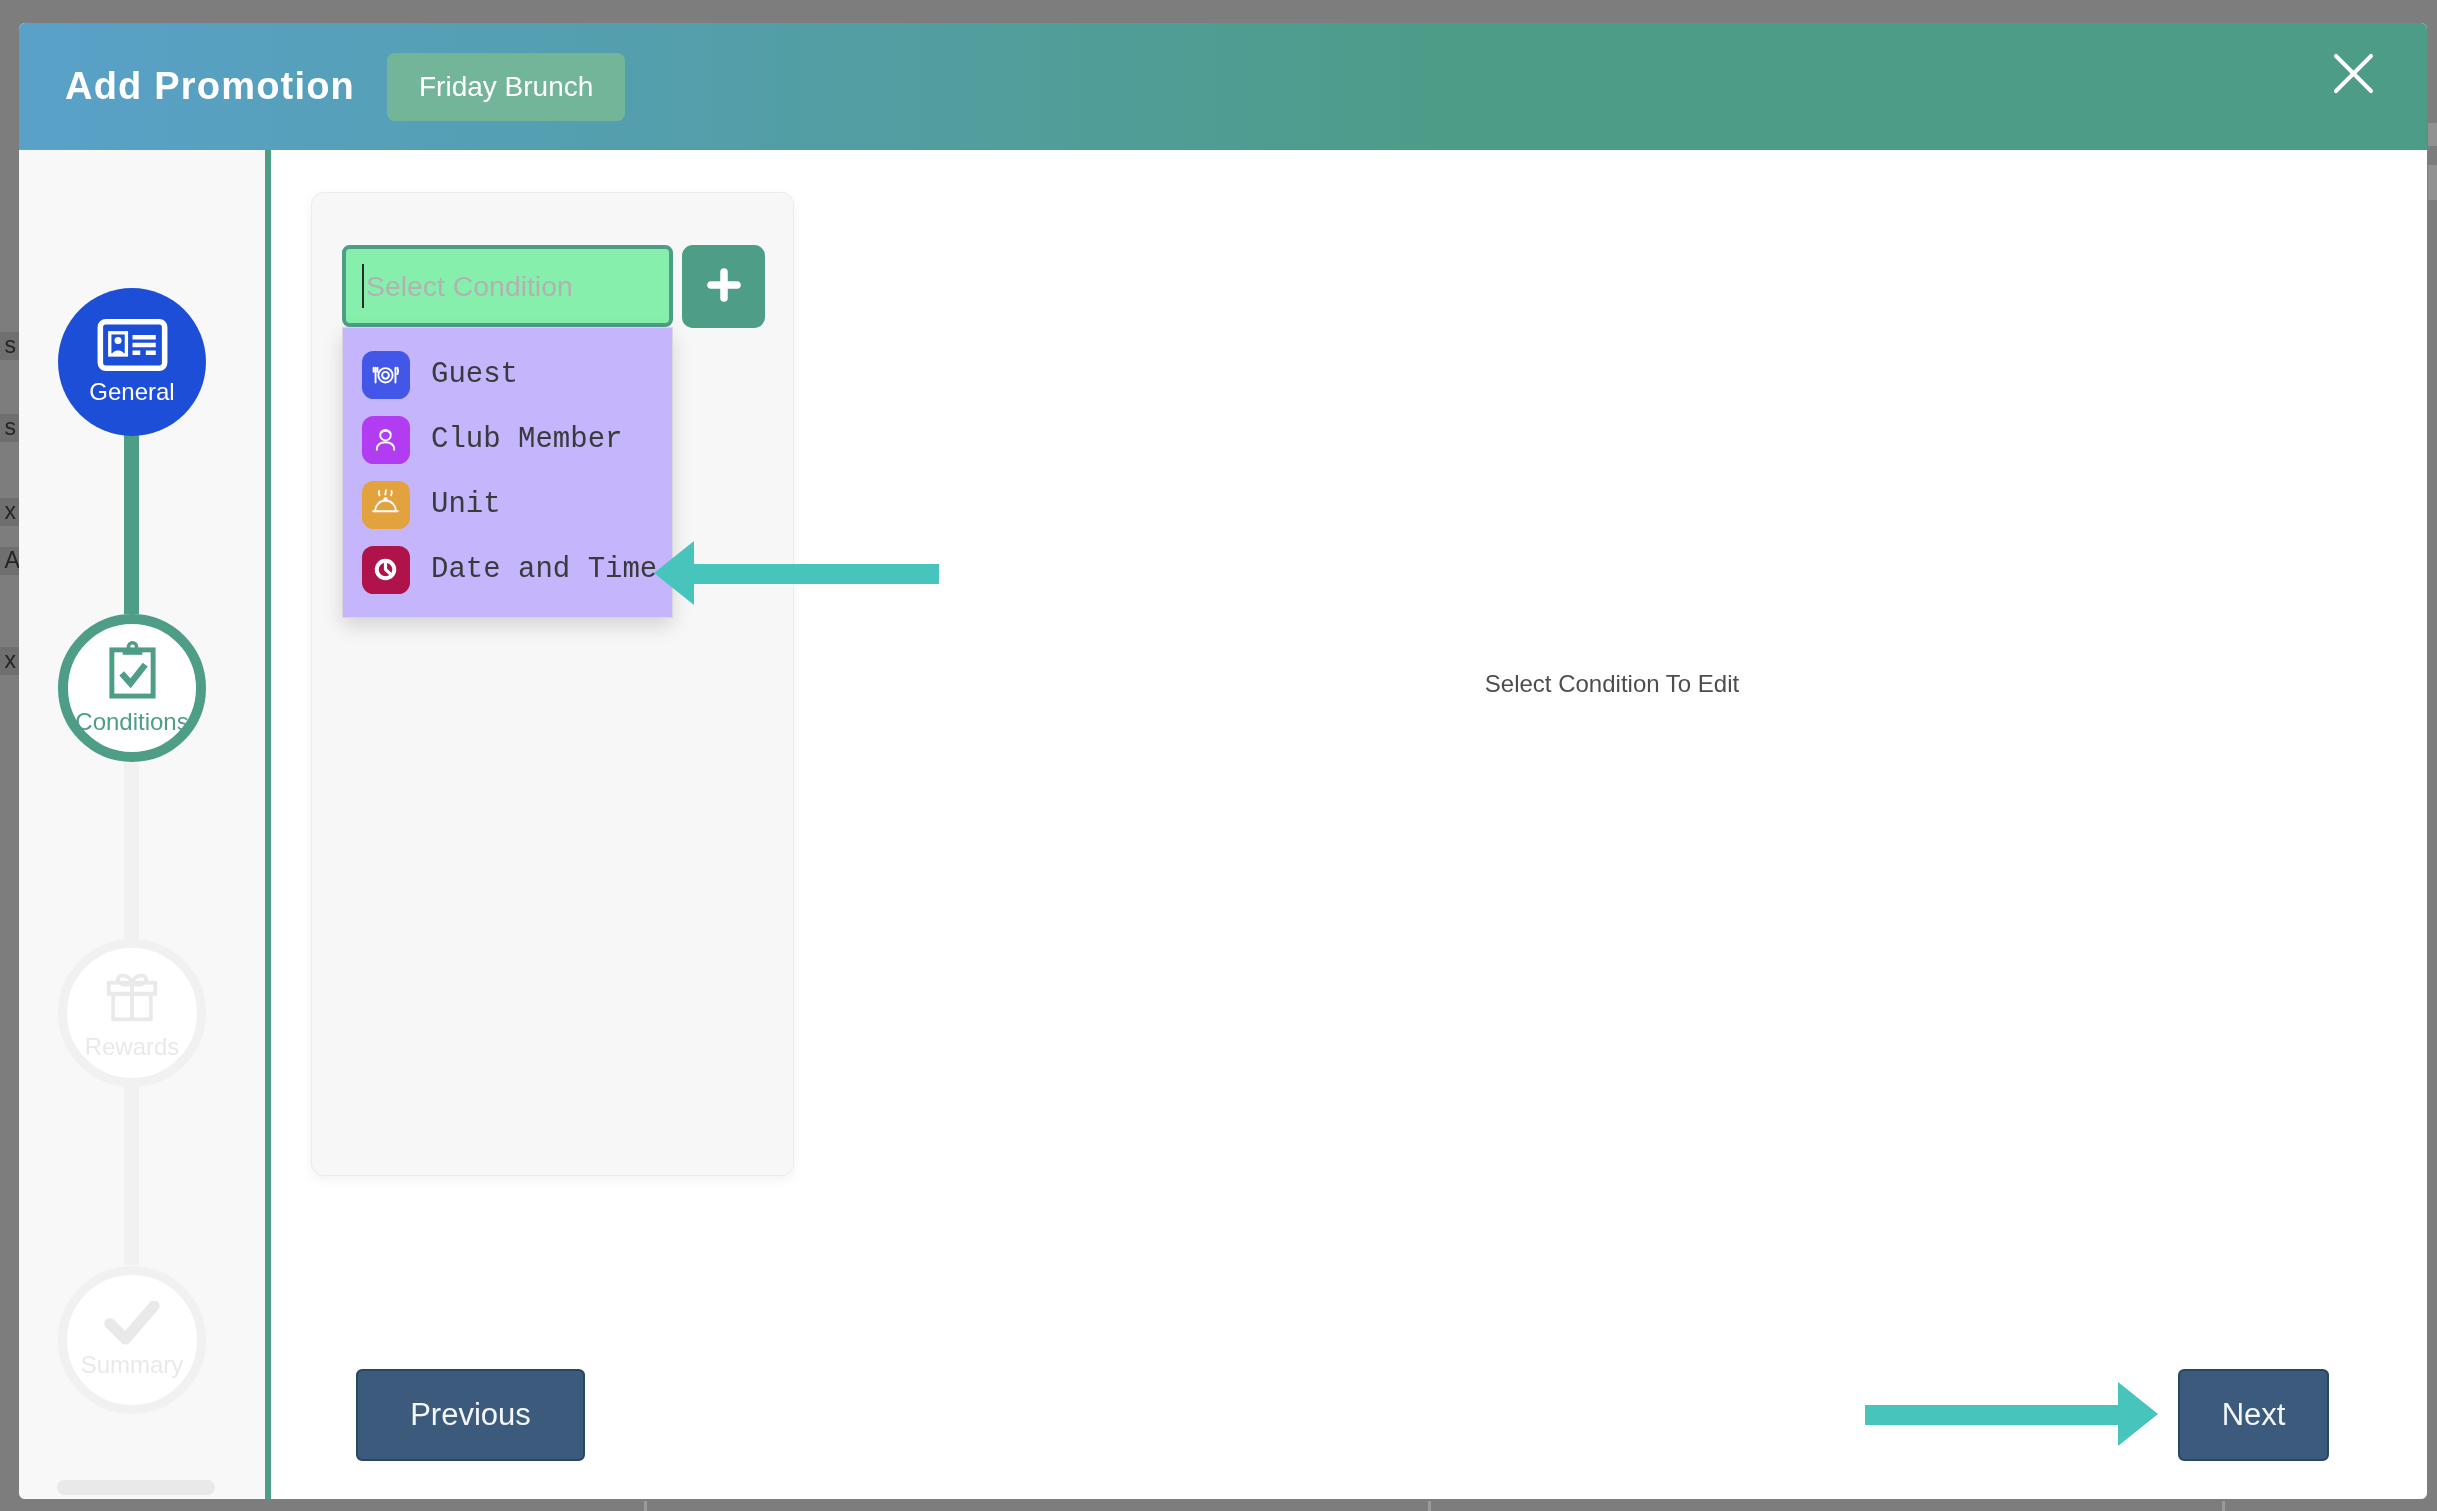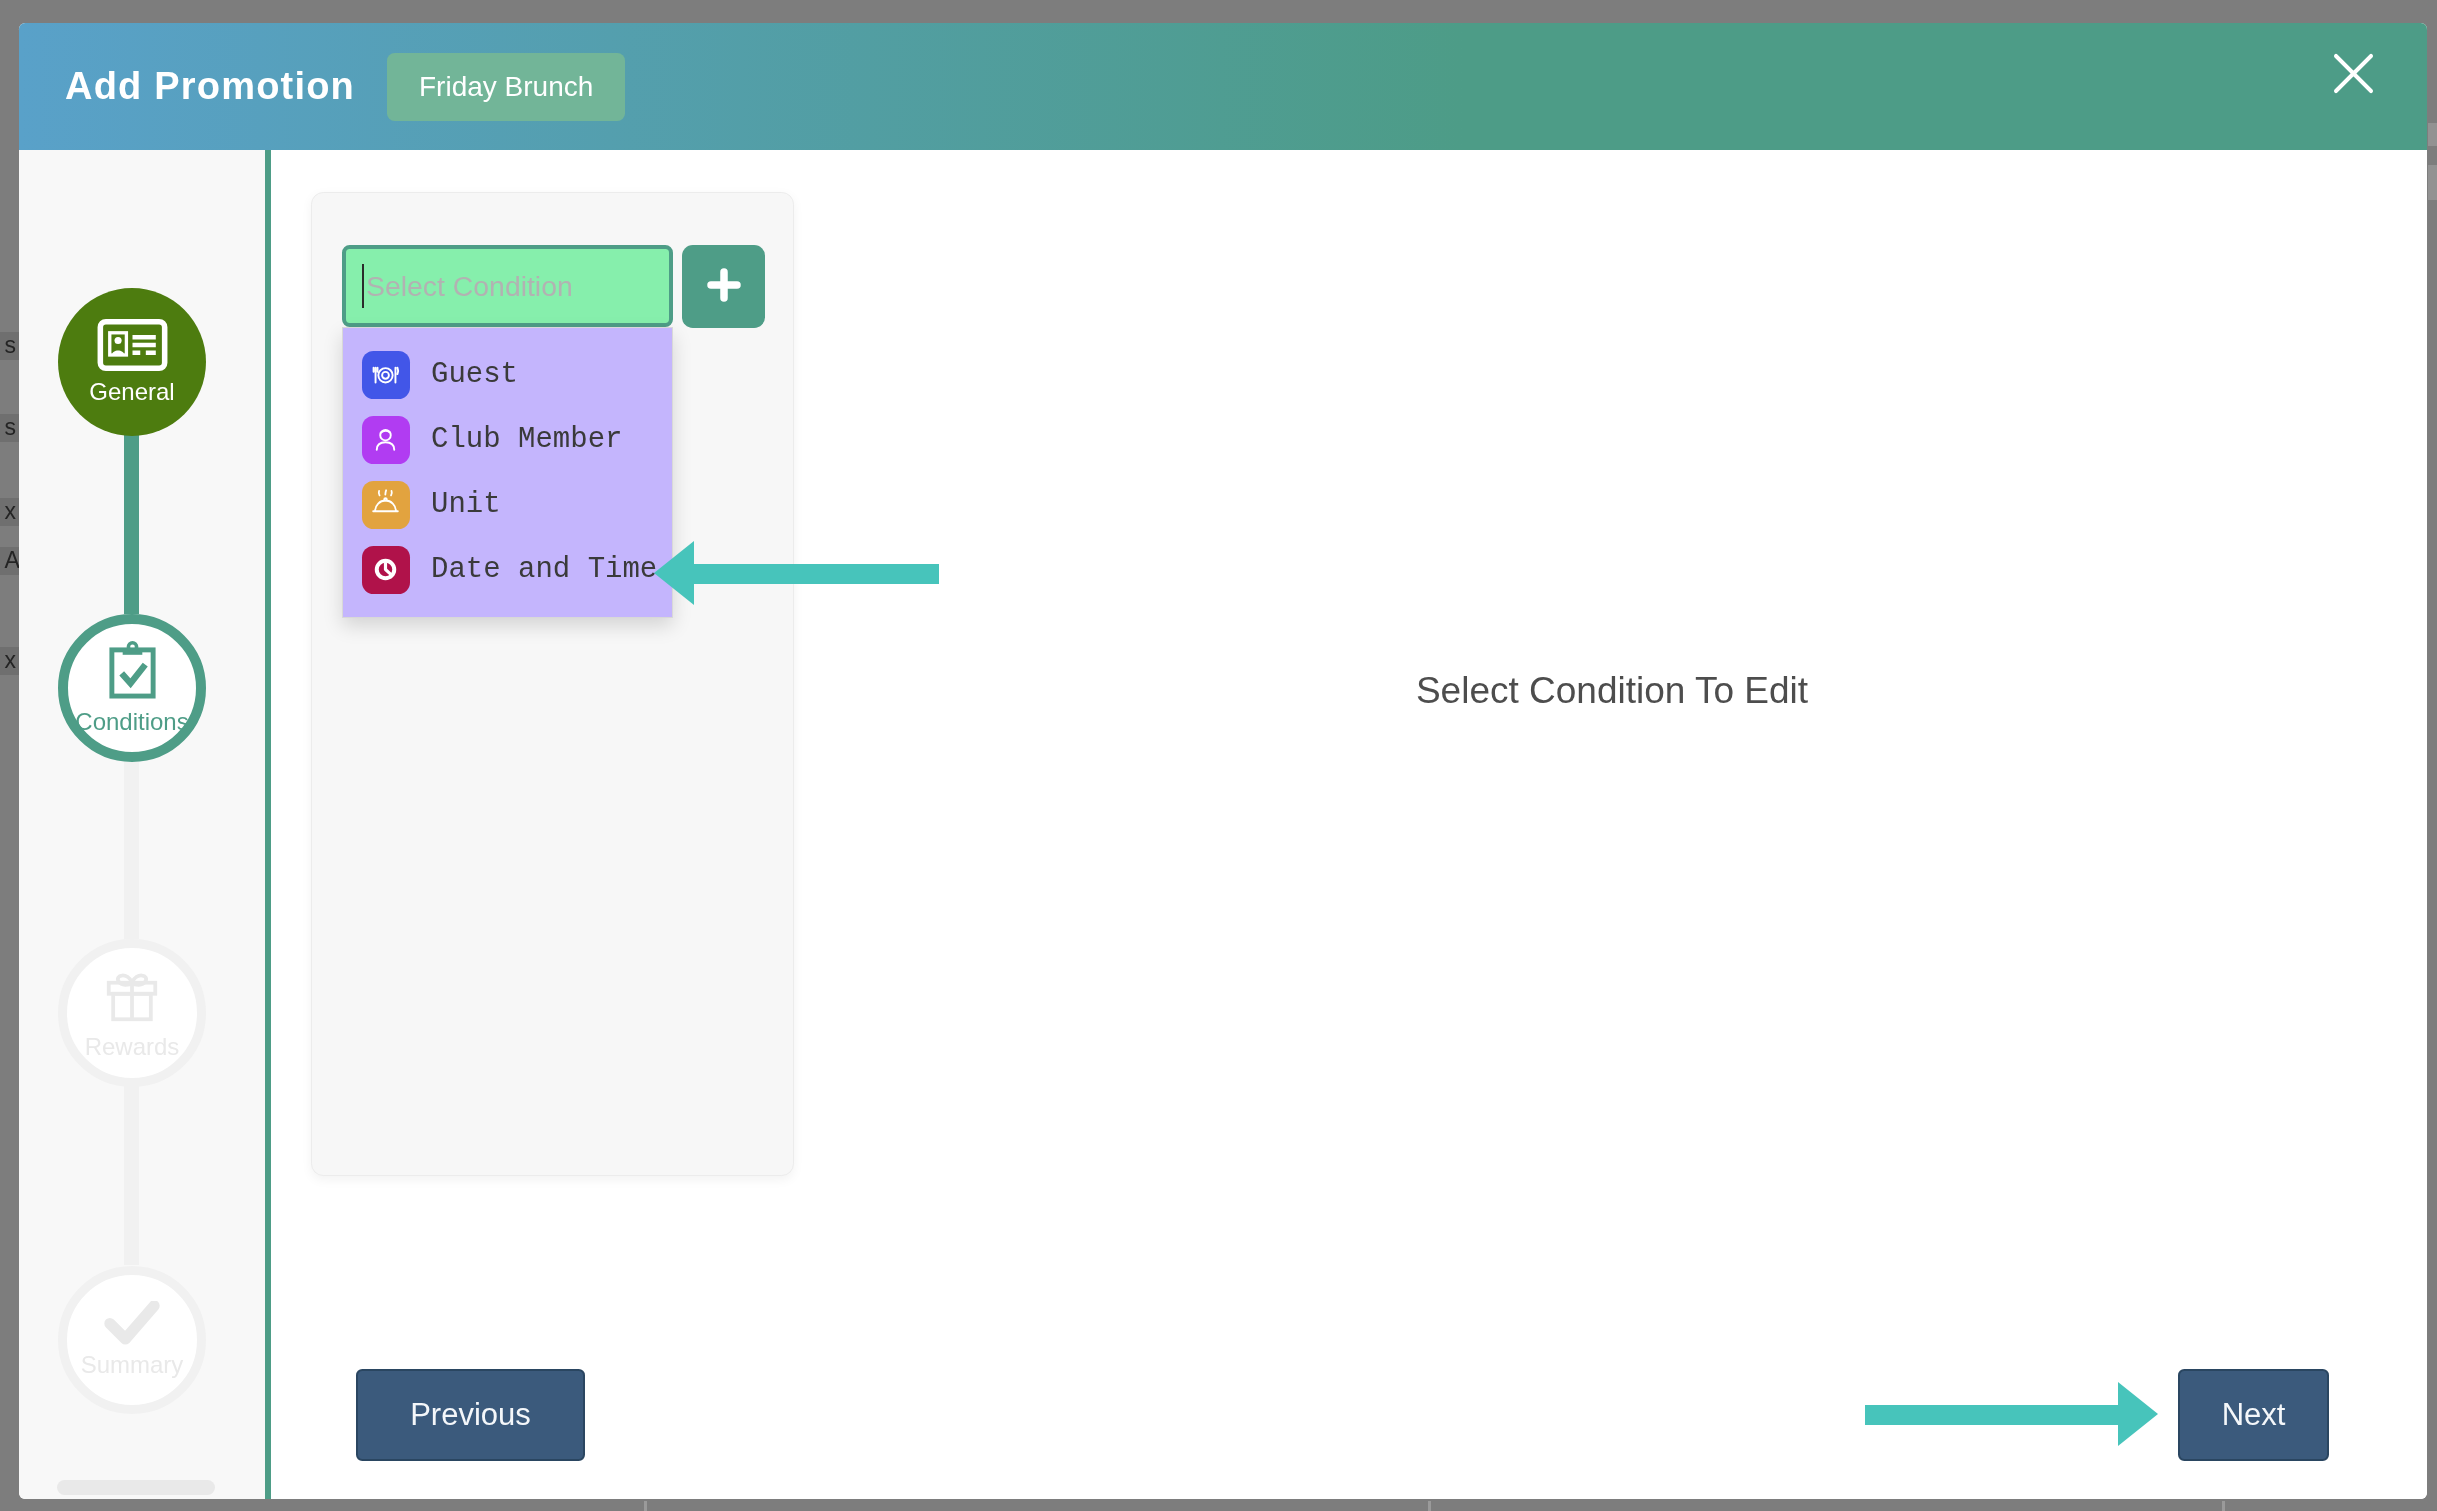--- a/index.html
+++ b/index.html
@@ -31,21 +31,21 @@
 
   .modal-body { position:absolute; left:0; top:127px; right:0; bottom:0; }
 
   
   .sidebar { position:absolute; left:0; top:0; width:252px; height:100%;
              background:#f8f8f8; border-right:6.2px solid #4e9d87; }
   .step { position:absolute; left:39px; width:148px; height:148px; border-radius:50%;
           display:flex; flex-direction:column; align-items:center; justify-content:center;
           gap:5.4px; cursor:pointer; z-index:2; }
   .step.s0 { top:138px; } .step.s1 { top:464px; } .step.s2 { top:789px; } .step.s3 { top:1116px; }
-  .step.complete { background:#4d7c0f; color:#ffffff; }
+  .step.complete { background:#1d4ed8; color:#ffffff; }
   .step.active   { background:#ffffff; border:10px solid #4e9d87; color:#4e9d87; }
   .step.upcoming { background:#ffffff; border:9.2px solid #f1f1f1; color:#e9e9e9; }
   .slabel { font-size:24px; }
   .sicon svg { display:block; }
   .connector { position:absolute; left:105px; width:15.4px; z-index:1; }
   .connector.c0 { top:285px;  height:179px; background:#4e9d87; }
   .connector.c1 { top:612px;  height:177px; background:#f1f1f1; }
   .connector.c2 { top:936px; height:179px; background:#f1f1f1; }
   .side-scroll { position:absolute; left:38px; top:1330px; width:158px; height:15.4px;
                  border-radius:7.7px; background:#e9e9e9; }
@@ -72,21 +72,21 @@
               background:#c4b5fd; border:0.8px solid #d8d8d8;
               box-shadow:0 7.7px 18.5px rgba(0,0,0,0.14);
               padding-top:14px; z-index:5;font-family:Liberation Mono, monospace; }
   .drop-item { height:65px; display:flex; align-items:center; padding-left:18.5px; gap:21.5px;
                cursor:pointer; }
   .tile { width:48px; height:48px; border-radius:11.5px; display:flex; align-items:center;
           justify-content:center; color:#ffffff; flex:0 0 auto; }
   .ilabel { font-size:29px; color:#3a3a3a; white-space:nowrap; }
 
   .empty-text { position:absolute; left:526px; right:0; top:520px; text-align:center;
-                font-size:37px; color:#4d4d4d; }
+                font-size:24px; color:#4d4d4d; }
 
   
   .head-l { position:absolute; width:0; height:0;
             border-top:32px solid transparent; border-bottom:32px solid transparent;
             border-right:40px solid #47c4bb; left:383px; top:391px; z-index:6; }
   .shaft-l { position:absolute; left:421px; top:414px; width:247px; height:20px;
              background:#47c4bb; z-index:6; }
   .shaft-r { position:absolute; left:1594px; top:1255px; width:253px; height:20px;
              background:#47c4bb; }
   .head-r { position:absolute; width:0; height:0;

